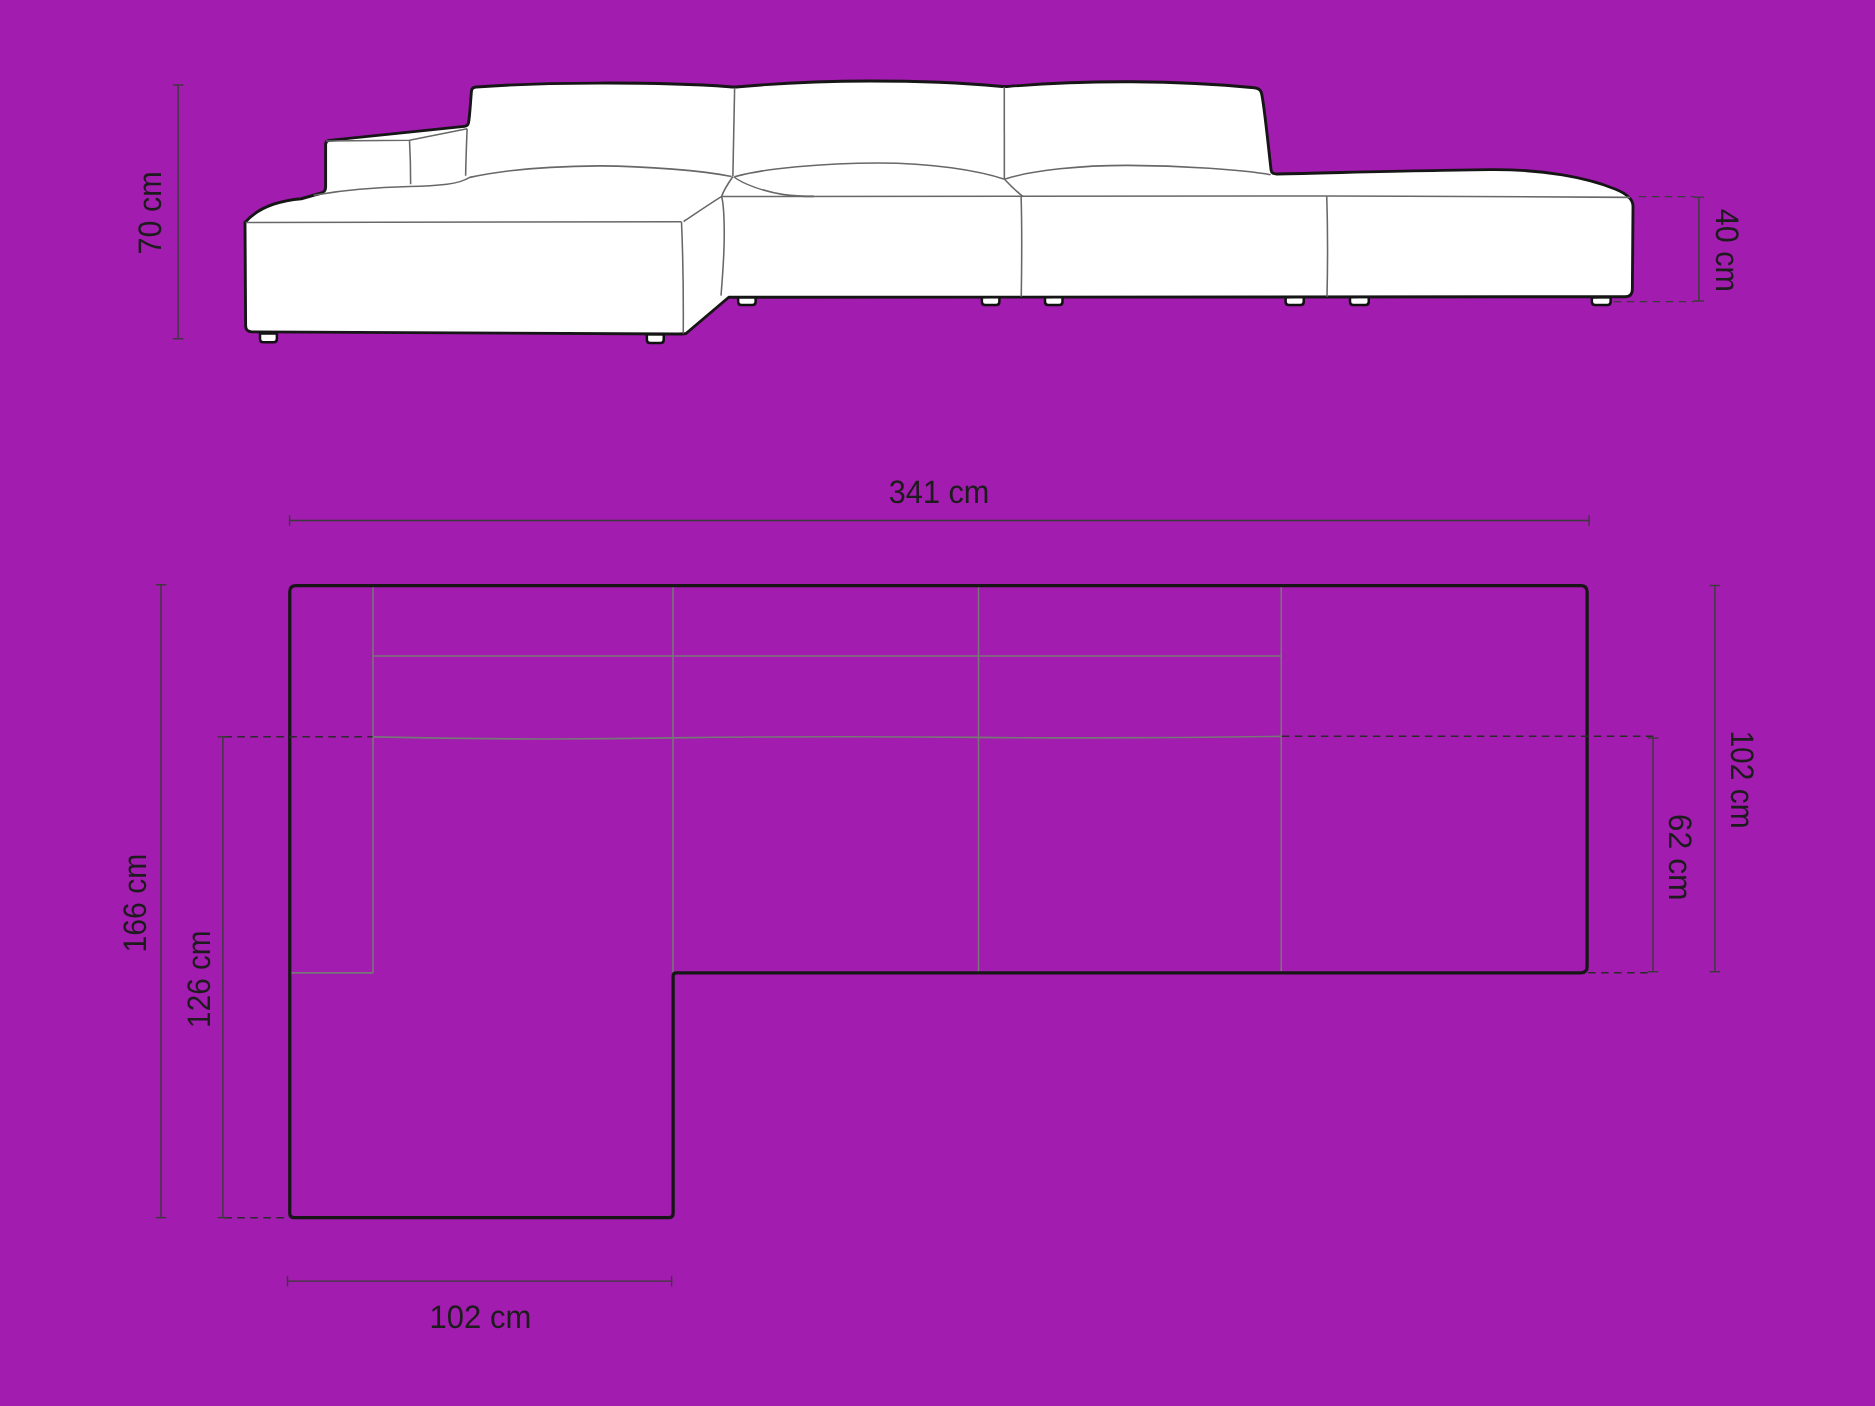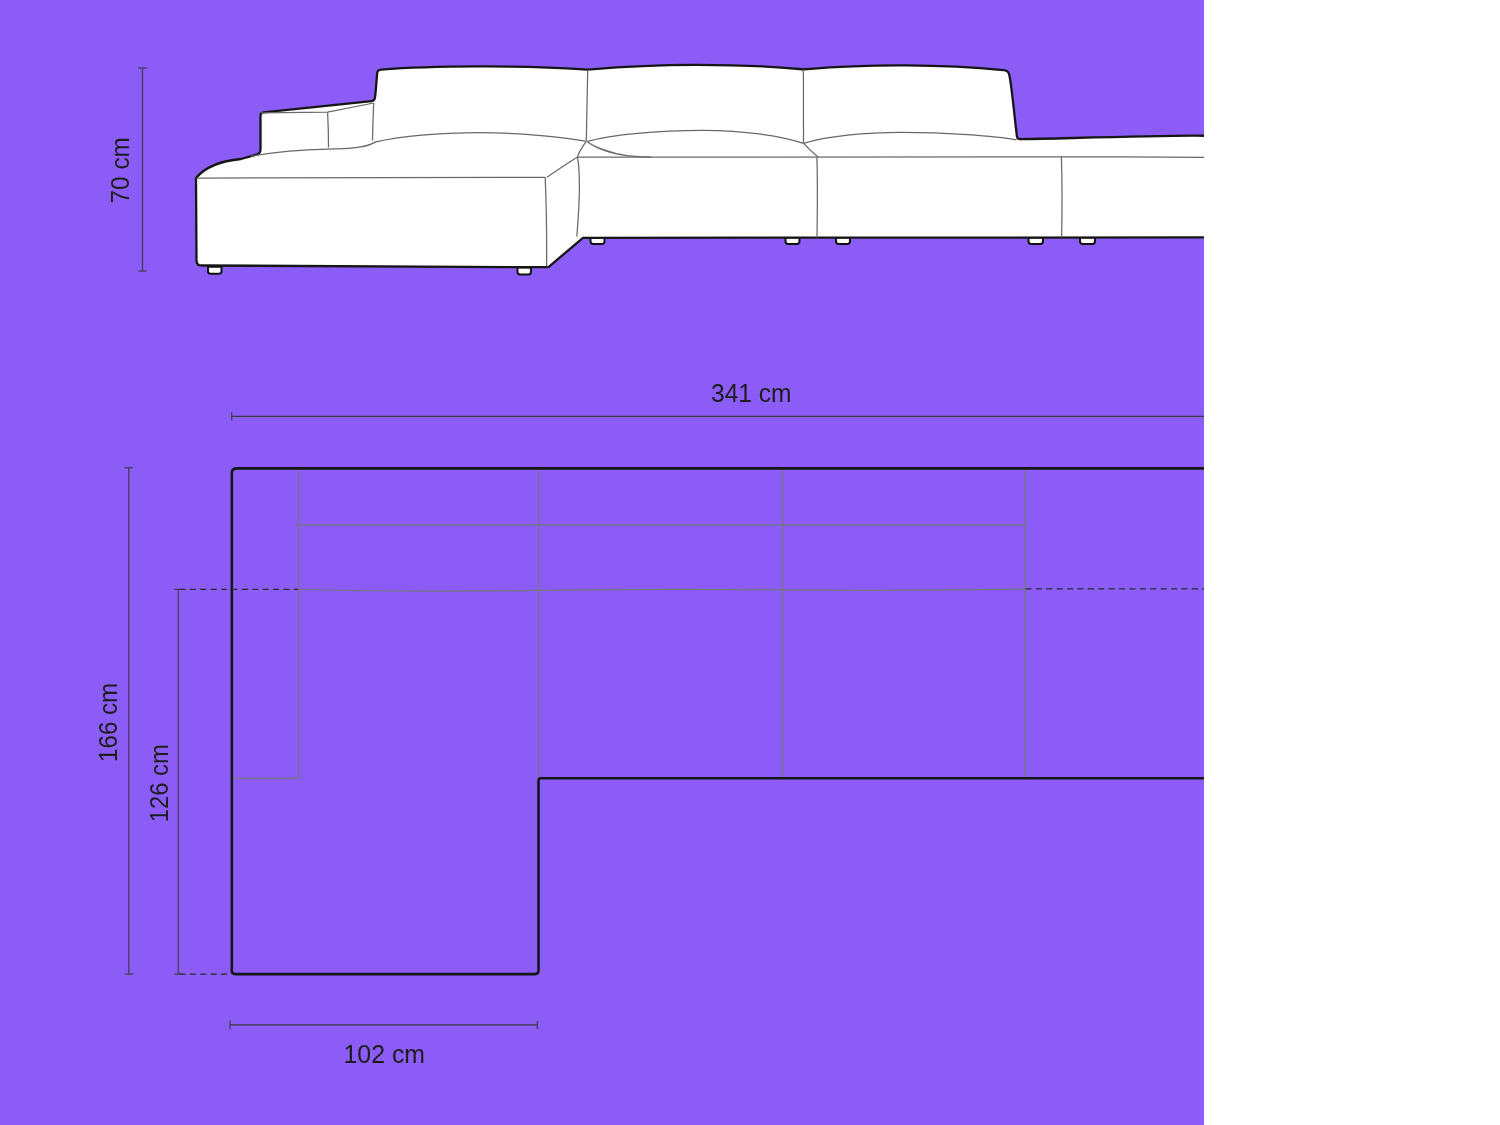--- a/index.html
+++ b/index.html
@@ -1,16 +1,16 @@
 <!DOCTYPE html>
 <html><head>
 <meta charset="utf-8">
 <style>
   html,body{margin:0;padding:0;background:#ffffff;}
-  #page{width:1204px;height:1125px;position:relative;background:#8b5cf6;overflow:hidden;}
+  #page{width:1500px;height:1125px;position:relative;background:#a21caf;overflow:hidden;}
   svg{display:block;}
   text{font-family:"Liberation Sans",sans-serif;fill:#1c1c1c;}
 </style>
 </head>
 <body>
 <div id="page">
 <svg width="1500" height="1125" viewBox="0 0 1500 1125">
 
   <g id="side-dims" stroke="#3a3a3a" stroke-width="1.1" fill="none">
 

